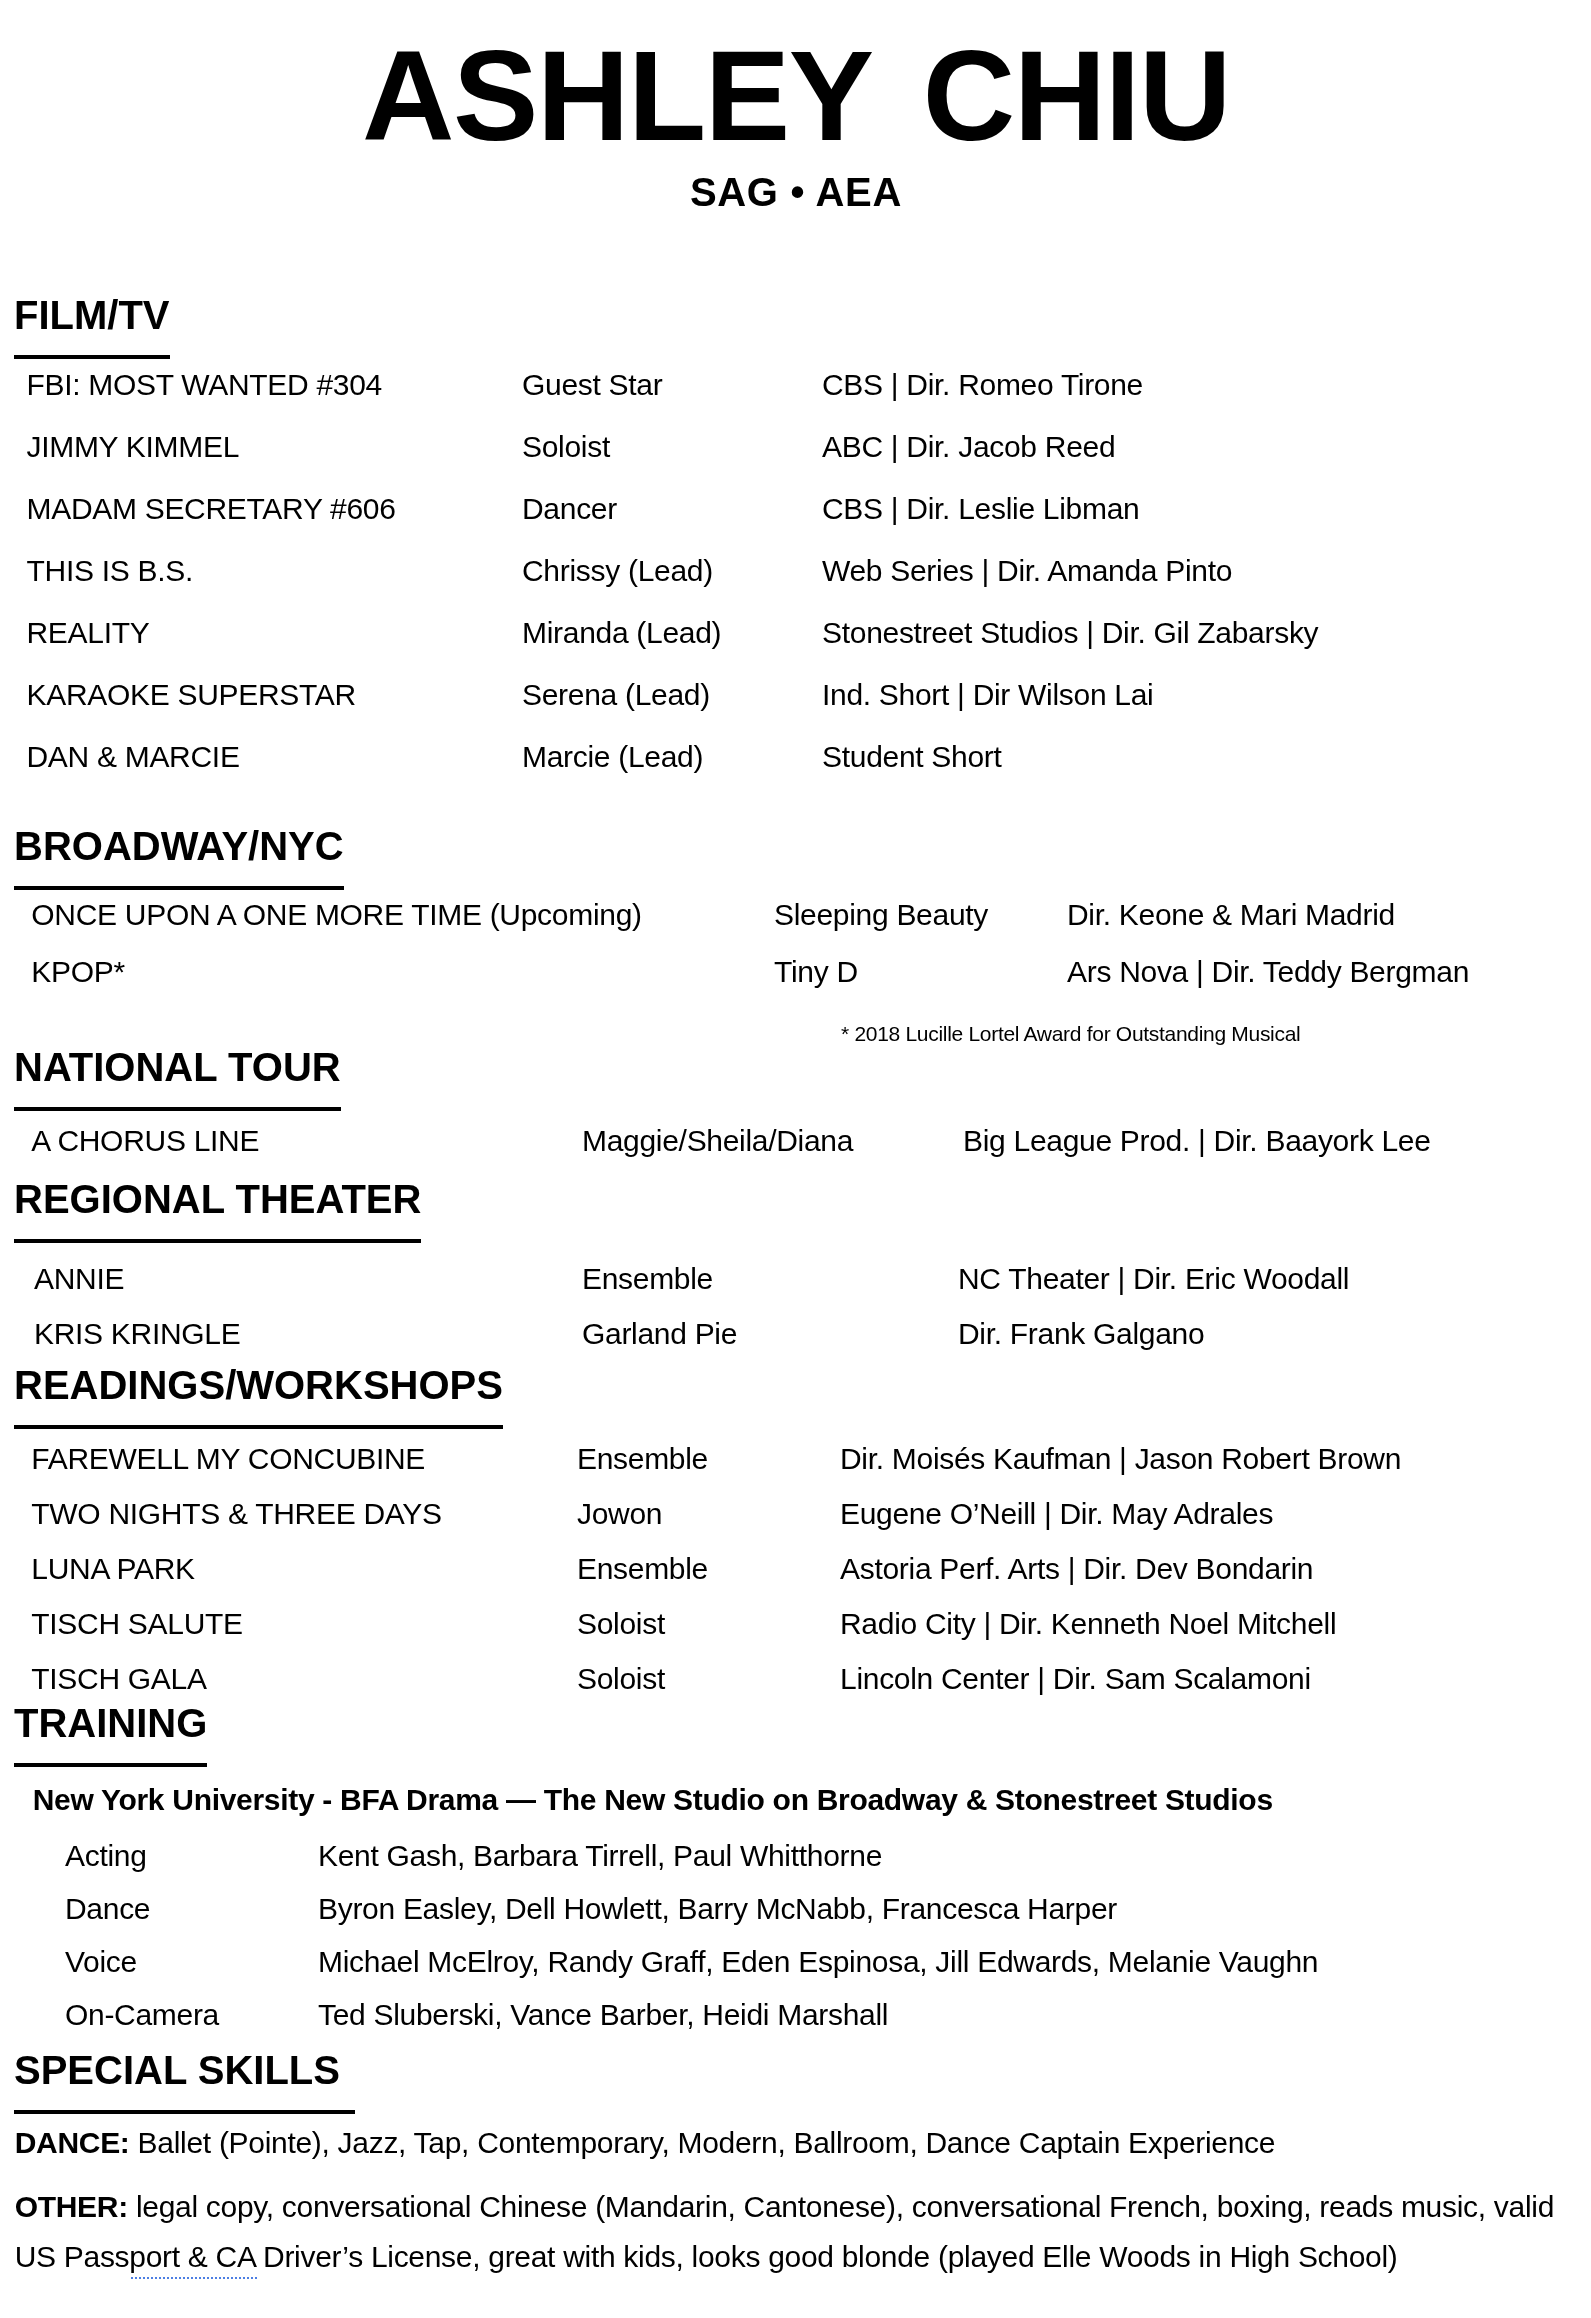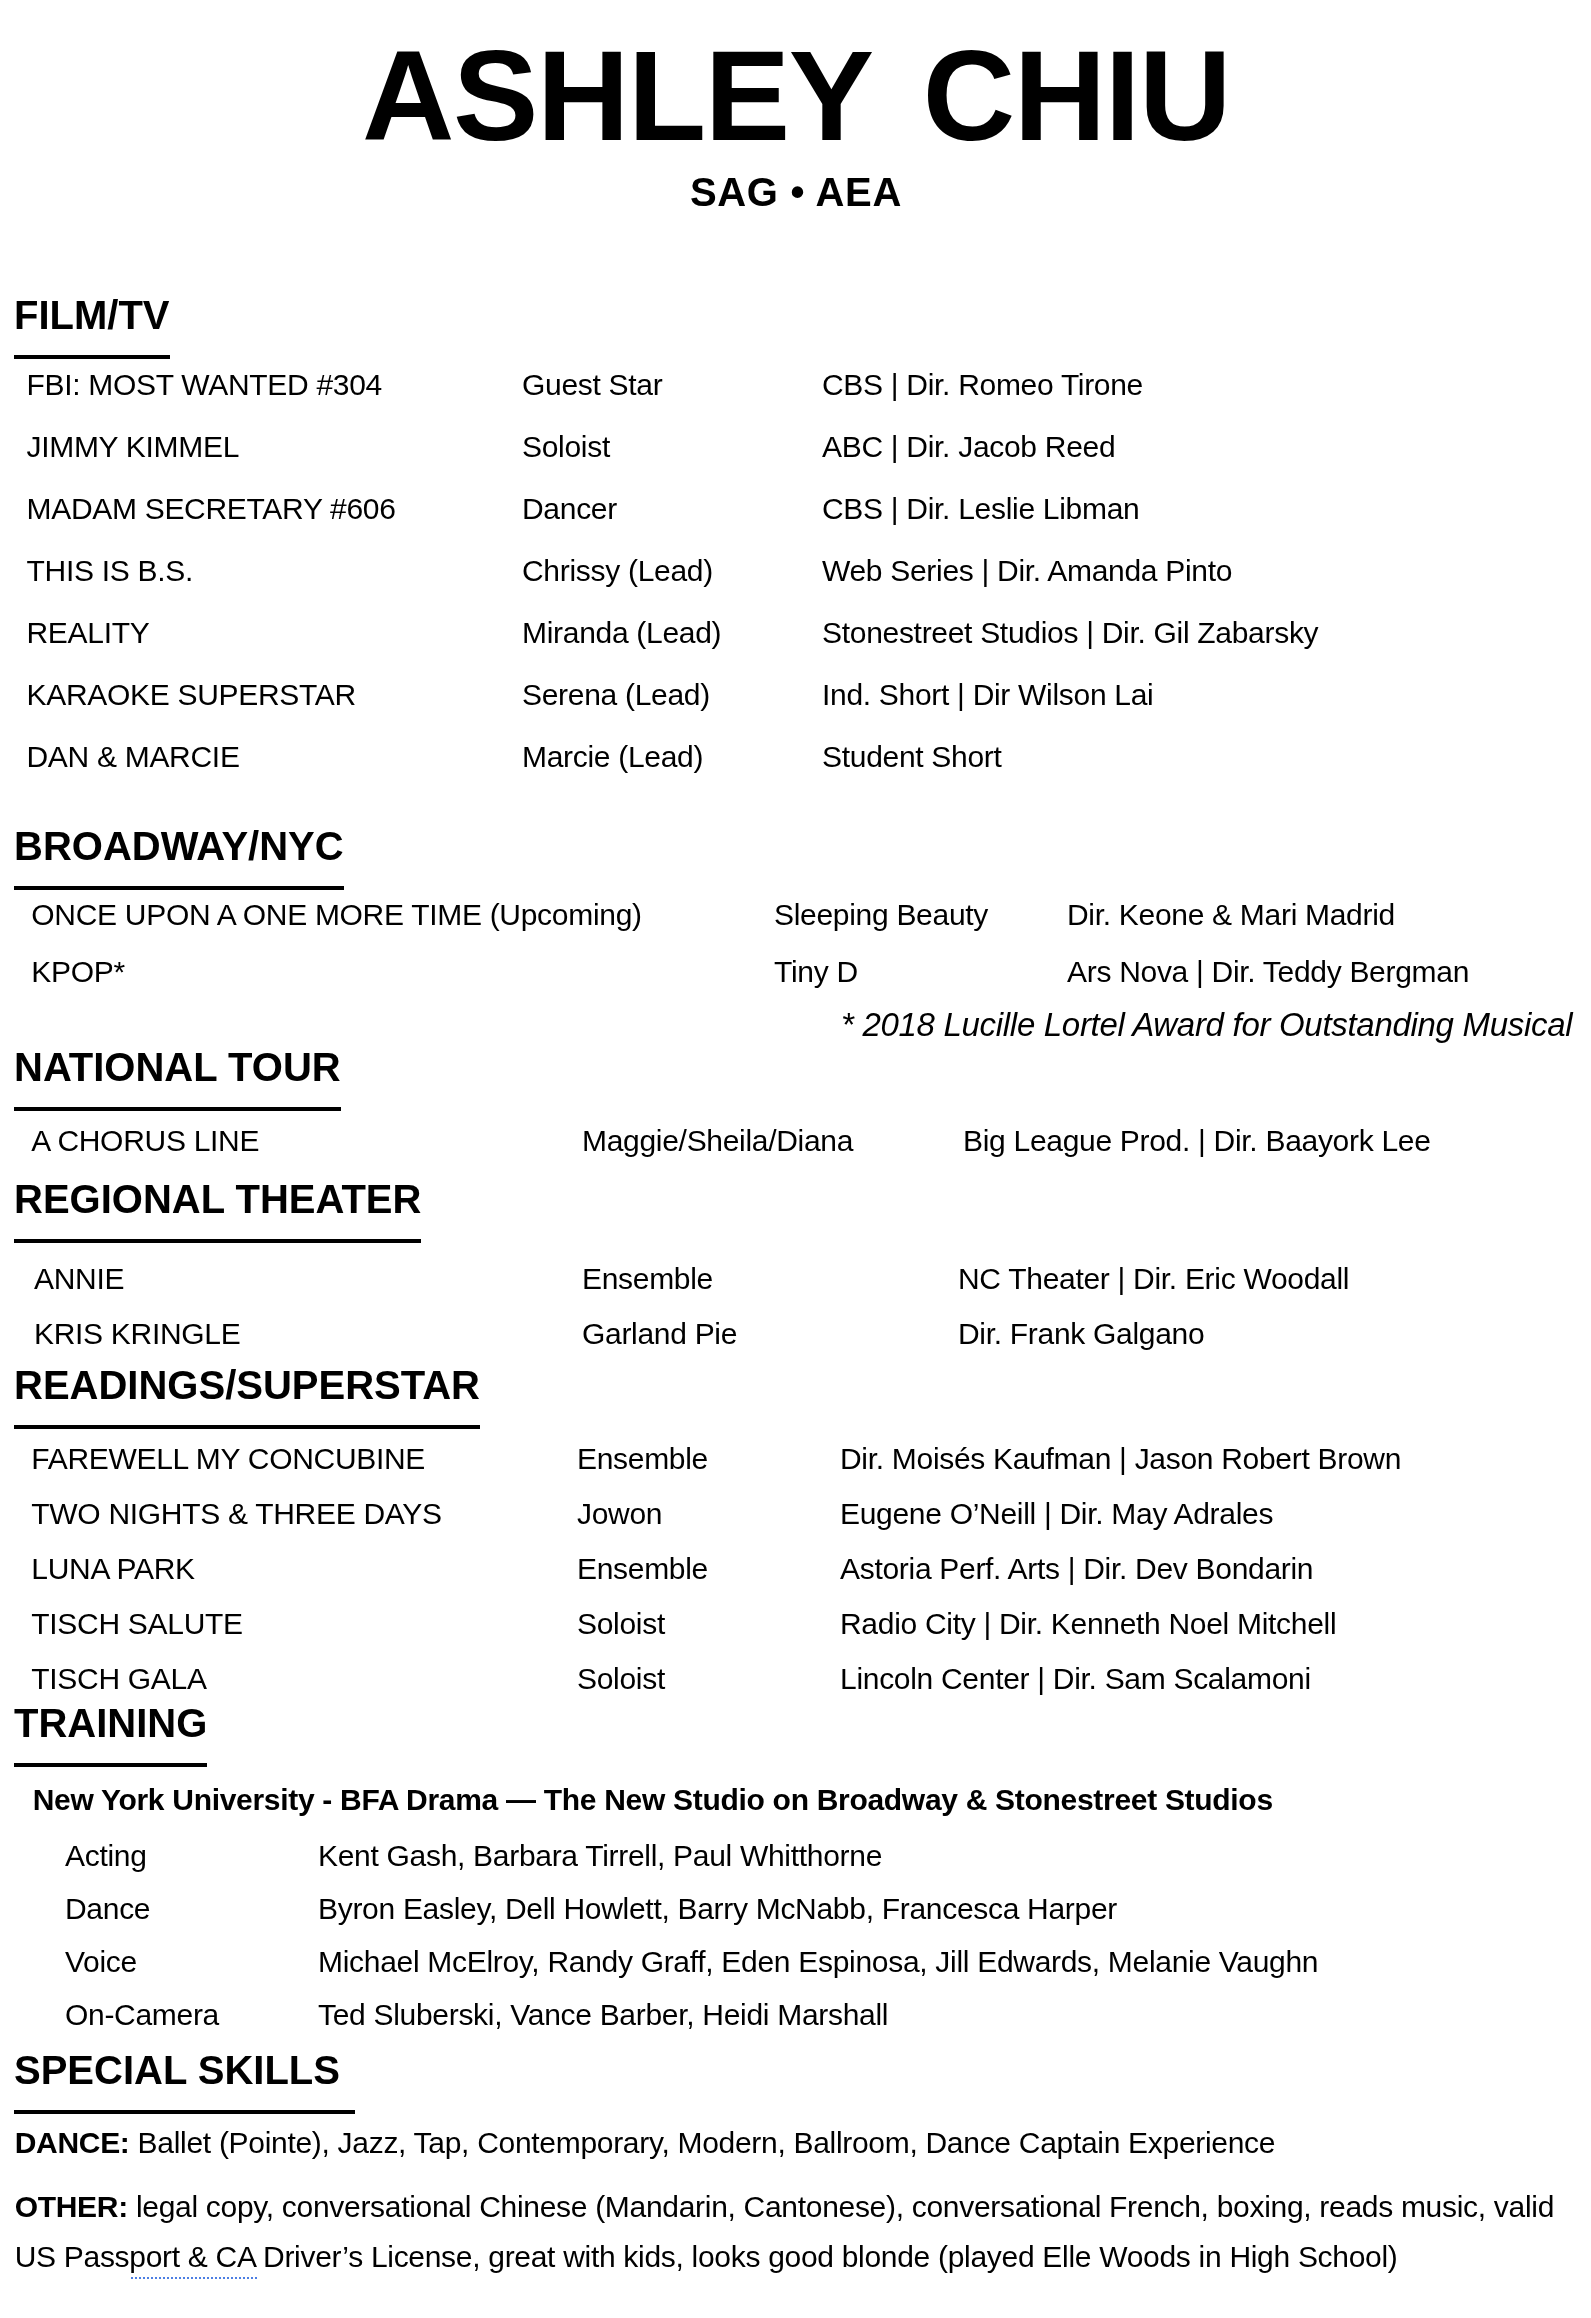--- a/index.html
+++ b/index.html
@@ -73,24 +73,23 @@
 
   .film     .rows { margin-top: -5.5px; }
   .film     .row  { height: 62px; line-height: 62px; }
   .film     .c0 { left: 12.5px; }  .film     .c1 { left: 508px; }  .film     .c2 { left: 808px; }
 
   .broadway .rows { margin-top: -4.2px; }
   .broadway .row  { height: 57px; line-height: 57px; }
   .broadway .c0 { left: 17.3px; }  .broadway .c1 { left: 760px; } .broadway .c2 { left: 1053px; }
 
   .footnote {
-    margin-top: 2px;
+    margin-top: 11px;
     margin-left: 827px;
-    font-style: italic;
-    font-size: 33px;
+    font-size: 21px;
     line-height: 46px;
     letter-spacing: -0.3px;
     white-space: nowrap;
   }
 
   .national .rows { margin-top: 1.4px; }
   .national .row  { height: 57px; line-height: 57px; }
   .national .c0 { left: 17.3px; }  .national .c1 { left: 568px; }  .national .c2 { left: 949px; }
 
   .regional .rows { margin-top: 7.6px; }
@@ -230,21 +229,21 @@
         </div>
         <div class="row">
           <span class="c0">KRIS KRINGLE</span>
           <span class="c1">Garland Pie</span>
           <span class="c2">Dir. Frank Galgano</span>
         </div>
       </div>
   </section>
 
   <section class="sec readings">
-    <h2><span class="hline">READINGS/SUPERSTAR</span></h2>
+    <h2><span class="hline">READINGS/WORKSHOPS</span></h2>
     <div class="rows">
         <div class="row">
           <span class="c0">FAREWELL MY CONCUBINE</span>
           <span class="c1">Ensemble</span>
           <span class="c2">Dir. Moisés Kaufman | Jason Robert Brown</span>
         </div>
         <div class="row">
           <span class="c0">TWO NIGHTS &amp; THREE DAYS</span>
           <span class="c1">Jowon</span>
           <span class="c2">Eugene O’Neill | Dir. May Adrales</span>

